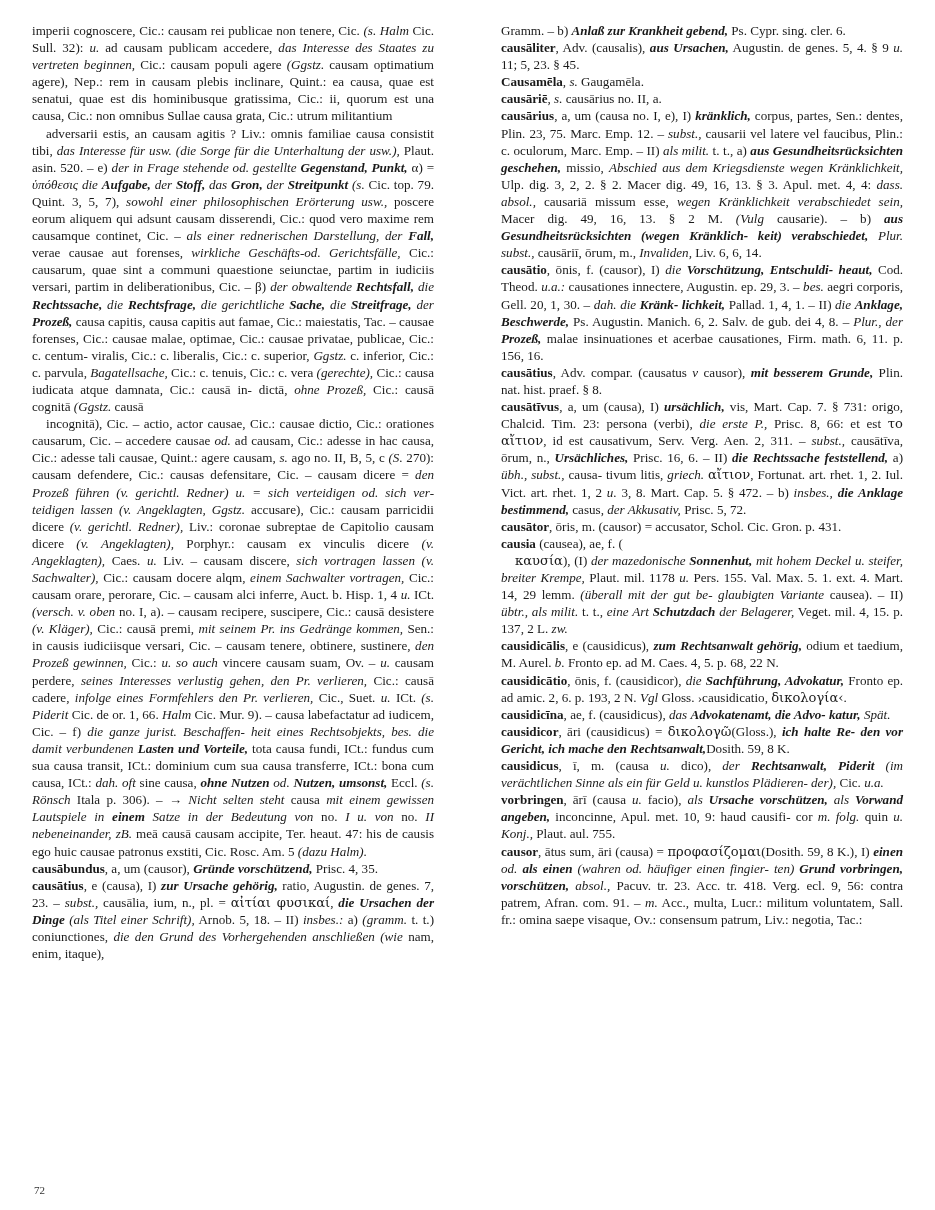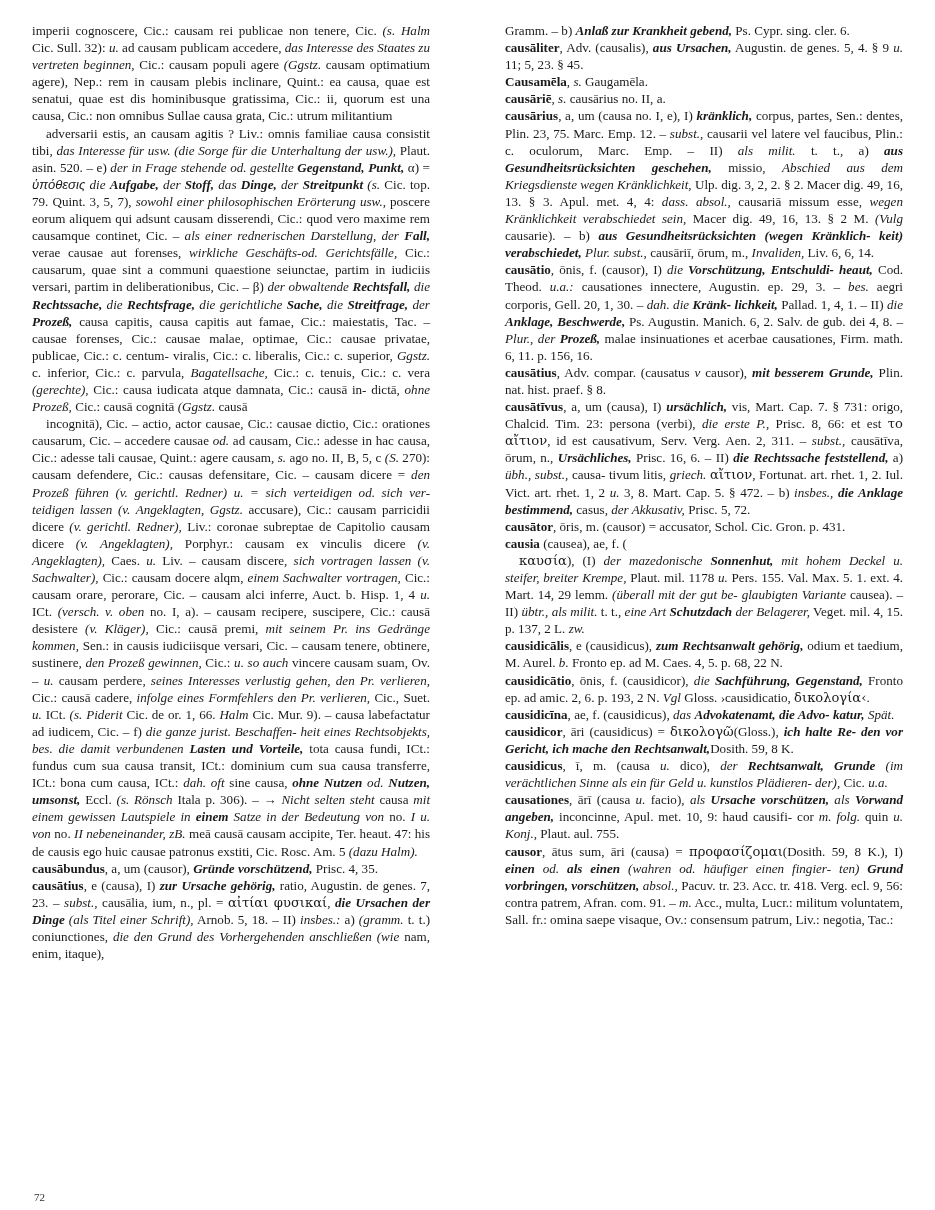--- a/index.html
+++ b/index.html
@@ -33,34 +33,34 @@
   .col {
     width: 402px;
     font-size: 13.1px;
     line-height: 17.1px;
     text-align: justify;
     text-justify: inter-word;
     -webkit-hyphens: none;
     hyphens: none;
     word-spacing: 0px;
   }
-  .col-left { margin-right: 8px; }
+  .col-left { margin-right: 0px; }
   .gutter { width: 67px; flex: 0 0 67px; }
   .entry {
     margin: 0;
     padding: 0;
     text-indent: 0;
   }
   .entry.ind { text-indent: 14px; }
   .gk { font-family: "DejaVu Serif", serif; font-style: normal; }
-  .gki { font-family: Liberation Sans, sans-serif; font-style: italic; }
+  .gki { font-family: Liberation Serif, serif; font-style: italic; }
   .pageno {
     position: absolute;
     left: 34px;
-    bottom: 7px;
+    bottom: 14px;
     font-size: 11px;
     color: #333;
     font-family: "Liberation Serif", "DejaVu Serif", serif;
   }
   
   .entry { text-align: justify; }
   .entry > span { }
 </style>
 </head>
 <body>
@@ -78,21 +78,21 @@
         plebis inclinare, Quint.: ea causa, quae est senatui, quae est dis
         hominibusque gratissima, Cic.: ii, quorum est una causa, Cic.:
         non omnibus Sullae causa grata, Cic.: utrum militantium</span>
       </p>
 
       <p class="entry ind">
         <span>adversarii estis, an causam agitis ? Liv.: omnis familiae
         causa consistit tibi, <i>das Interesse für usw. (die Sorge für die
         Unterhaltung der usw.),</i> Plaut. asin. 520. – e) <i>der in Frage
         stehende od. gestellte</i> <b><i>Gegenstand, Punkt,</i></b> α) = <span class="gki">ὑπόθεσις</span> <i>die</i>
-        <b><i>Aufgabe,</i></b> <i>der</i> <b><i>Stoff,</i></b> <i>das</i> <b><i>Dinge,</i></b> <i>der</i> <b><i>Streitpunkt</i></b> <i>(s.</i> Cic. top.
+        <b><i>Aufgabe,</i></b> <i>der</i> <b><i>Stoff,</i></b> <i>das</i> <b><i>Gron,</i></b> <i>der</i> <b><i>Streitpunkt</i></b> <i>(s.</i> Cic. top.
         79. Quint. 3, 5, 7), <i>sowohl einer philosophischen Erörterung
         usw.,</i> poscere eorum aliquem qui adsunt causam disserendi,
         Cic.: quod vero maxime rem causamque continet, Cic. – <i>als
         einer rednerischen Darstellung, der</i> <b><i>Fall,</i></b> verae causae aut
         forenses, <i>wirkliche Geschäfts-od. Gerichtsfälle,</i> Cic.: causarum,
         quae sint a communi quaestione seiunctae, partim in iudiciis
         versari, partim in deliberationibus, Cic. – β) <i>der obwaltende</i>
         <b><i>Rechtsfall,</i></b> <i>die</i> <b><i>Rechtssache,</i></b> <i>die</i> <b><i>Rechtsfrage,</i></b> <i>die gerichtliche</i>
         <b><i>Sache,</i></b> <i>die</i> <b><i>Streitfrage,</i></b> <i>der</i> <b><i>Prozeß,</i></b> causa capitis, causa capitis
         aut famae, Cic.: maiestatis, Tac. – causae forenses, Cic.: causae
@@ -231,44 +231,44 @@
         <b><i>Schutzdach</i></b> <i>der Belagerer,</i> Veget. mil. 4, 15. p. 137, 2 L. <i>zw.</i></span>
       </p>
 
       <p class="entry">
         <span><b>causidicālis</b>, e (causidicus), <b><i>zum Rechtsanwalt gehörig,</i></b> odium
         et taedium, M. Aurel. <i>b.</i> Fronto ep. ad M. Caes. 4, 5. p. 68,
         22 N.</span>
       </p>
 
       <p class="entry">
-        <span><b>causidicātio</b>, ōnis, f. (causidicor), <i>die</i> <b><i>Sachführung, Gegenstand,</i></b>
+        <span><b>causidicātio</b>, ōnis, f. (causidicor), <i>die</i> <b><i>Sachführung, Advokatur,</i></b>
         Fronto ep. ad amic. 2, 6. p. 193, 2 N. <i>Vgl</i> Gloss. ›causidicatio,
         <span class="gk">δικολογία‹</span>.</span>
       </p>
 
       <p class="entry">
         <span><b>causidicīna</b>, ae, f. (causidicus), <i>das</i> <b><i>Advokatenamt, die Advo-
         katur,</i></b> <i>Spät.</i></span>
       </p>
 
       <p class="entry">
         <span><b>causidicor</b>, āri (causidicus) = <span class="gk">δικολογῶ</span>(Gloss.), <b><i>ich halte Re-
         den vor Gericht, ich mache den Rechtsanwalt,</i></b>Dosith. 59, 8
         K.</span>
       </p>
 
       <p class="entry">
-        <span><b>causidicus</b>, ī, m. (causa <i>u.</i> dico), <i>der</i> <b><i>Rechtsanwalt, Grunde</i></b>
+        <span><b>causidicus</b>, ī, m. (causa <i>u.</i> dico), <i>der</i> <b><i>Rechtsanwalt, Piderit</i></b>
         <i>(im verächtlichen Sinne als ein für Geld u. kunstlos Plädieren-
         der),</i> Cic. <i>u.a.</i></span>
       </p>
 
       <p class="entry">
-        <span><b>causationes</b>, ārī (causa <i>u.</i> facio), <i>als</i> <b><i>Ursache vorschützen,</i></b> <i>als</i>
+        <span><b>vorbringen</b>, ārī (causa <i>u.</i> facio), <i>als</i> <b><i>Ursache vorschützen,</i></b> <i>als</i>
         <b><i>Vorwand angeben,</i></b> inconcinne, Apul. met. 10, 9: haud causifi-
         cor <i>m. folg.</i> quin <i>u. Konj.,</i> Plaut. aul. 755.</span>
       </p>
 
       <p class="entry">
         <span><b>causor</b>, ātus sum, āri (causa) = <span class="gk">προφασίζομαι</span>(Dosith. 59, 8
         K.), I) <b><i>einen</i></b> <i>od.</i> <b><i>als einen</i></b> <i>(wahren od. häufiger einen fingier-
         ten)</i> <b><i>Grund vorbringen, vorschützen,</i></b> <i>absol.,</i> Pacuv. tr. 23.
         Acc. tr. 418. Verg. ecl. 9, 56: contra patrem, Afran. com. 91.
         – <i>m.</i> Acc., multa, Lucr.: militum voluntatem, Sall. fr.: omina

